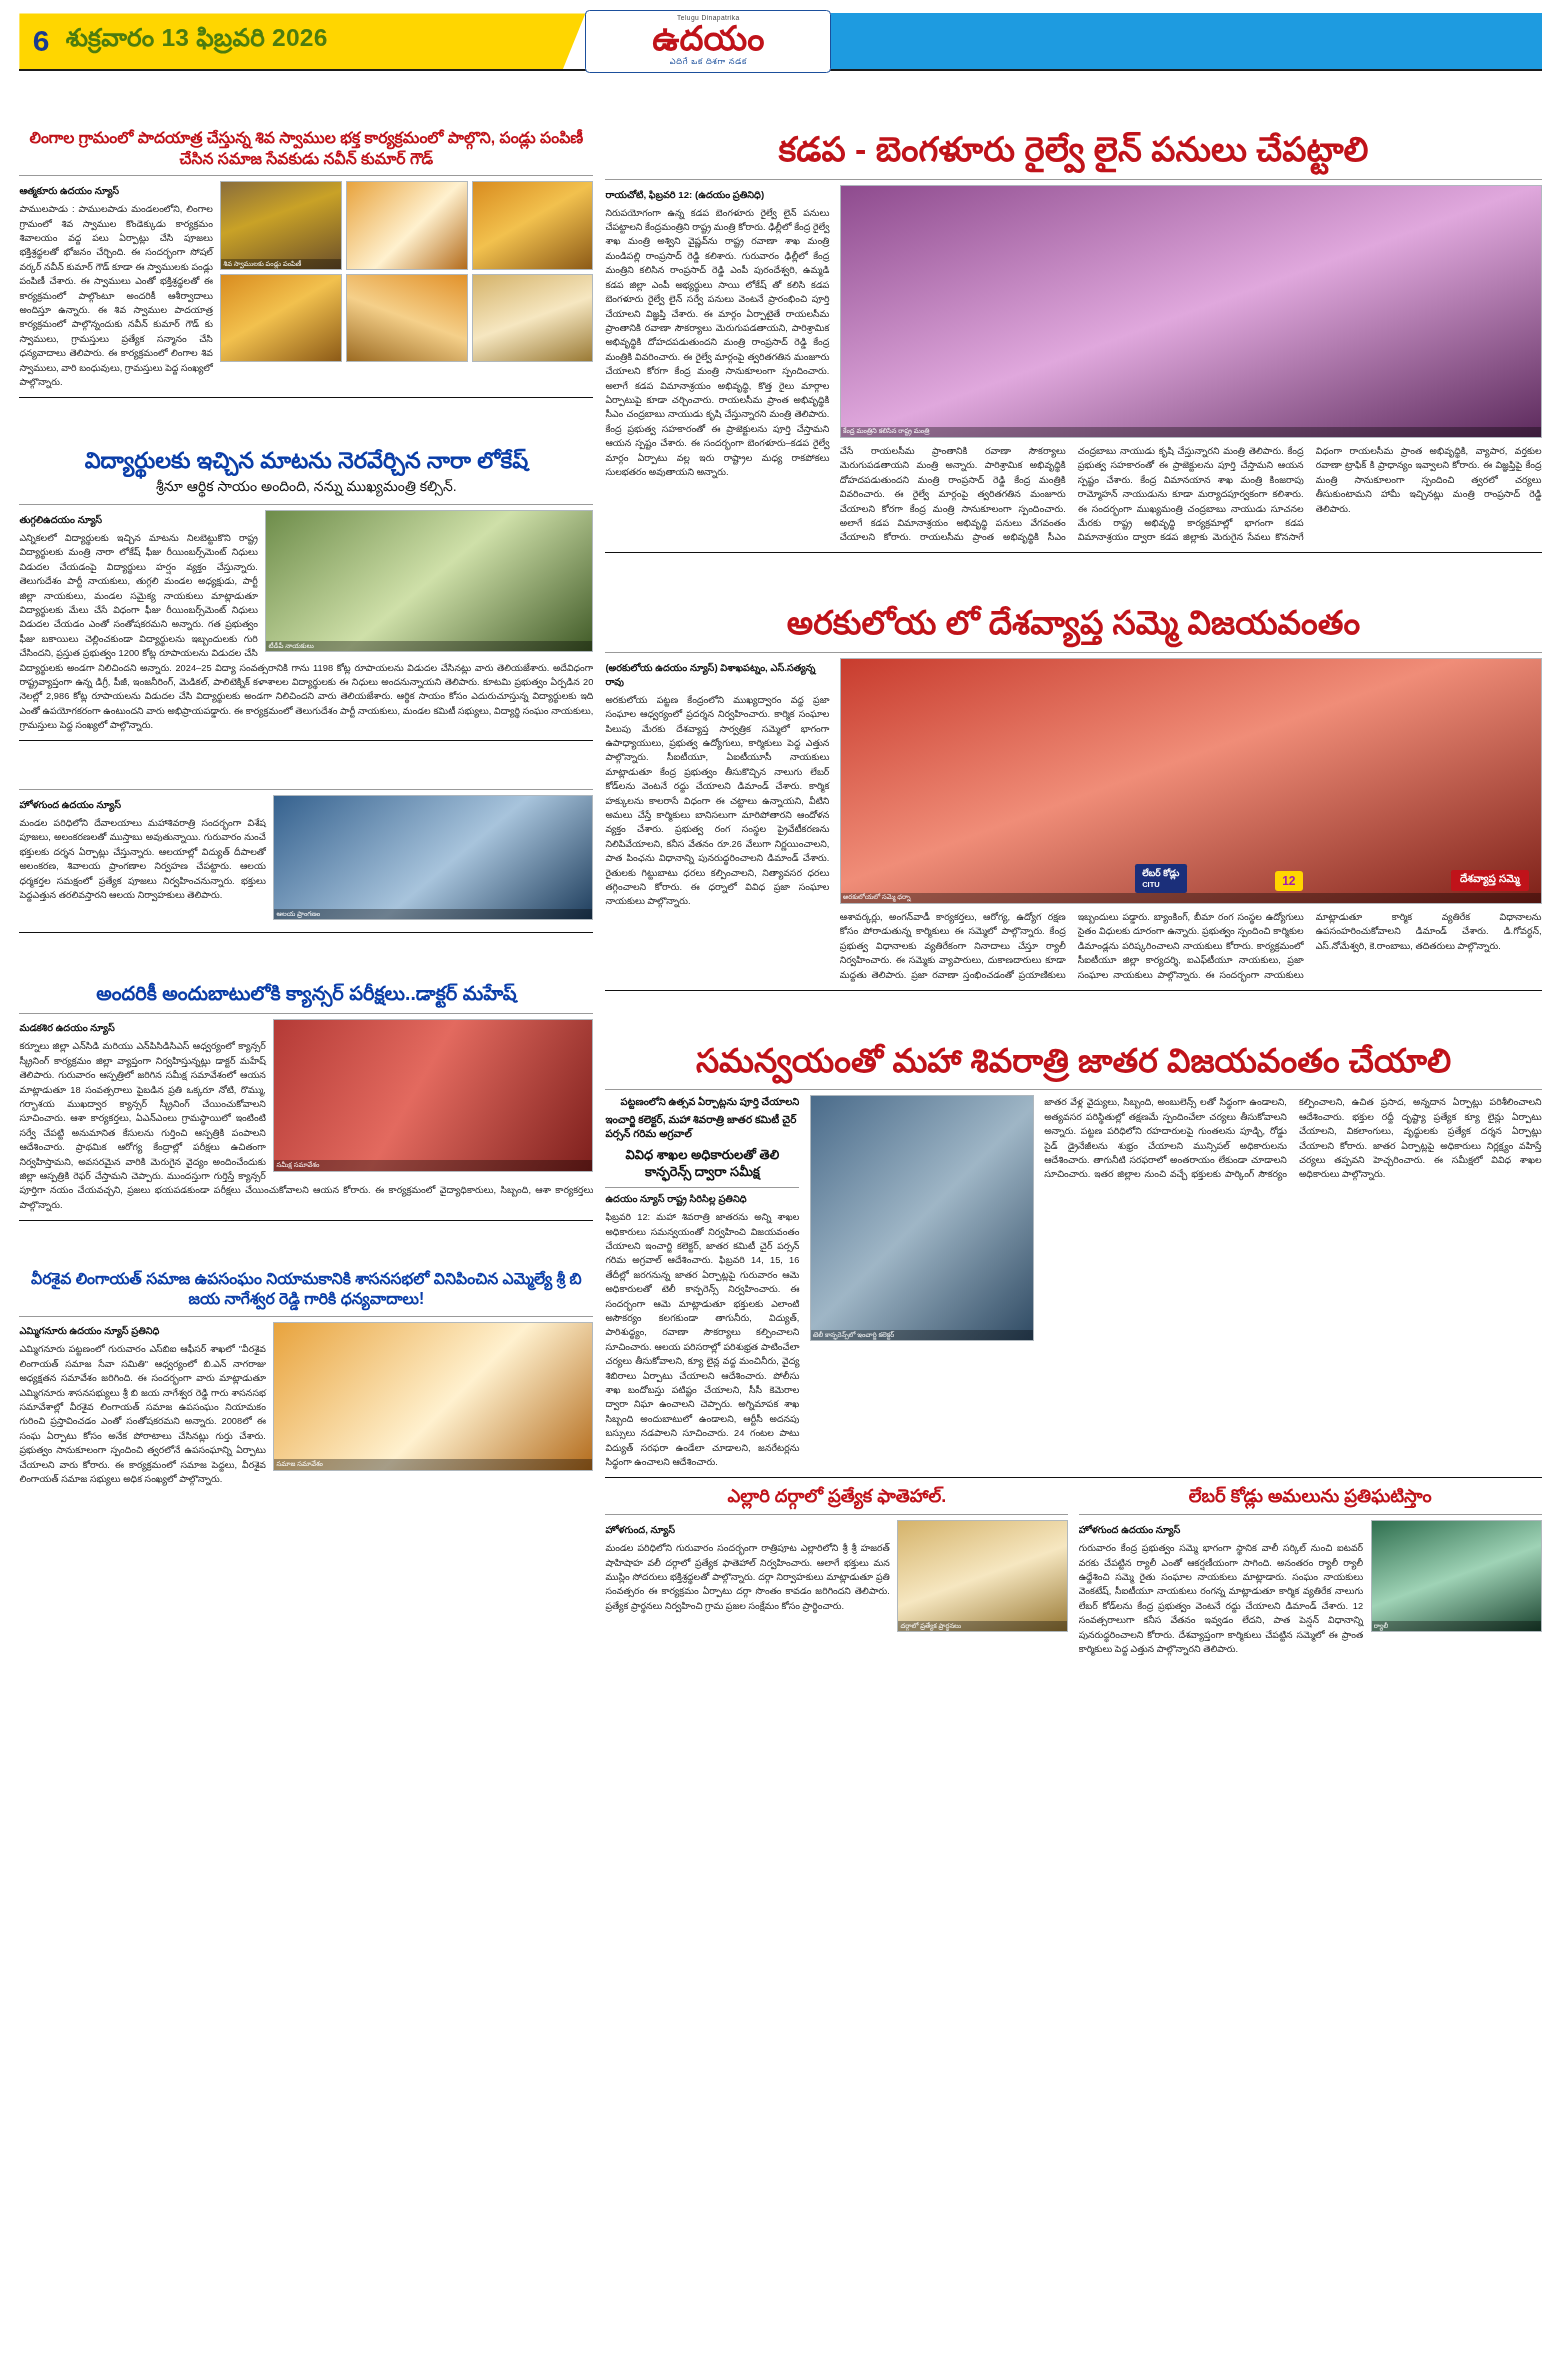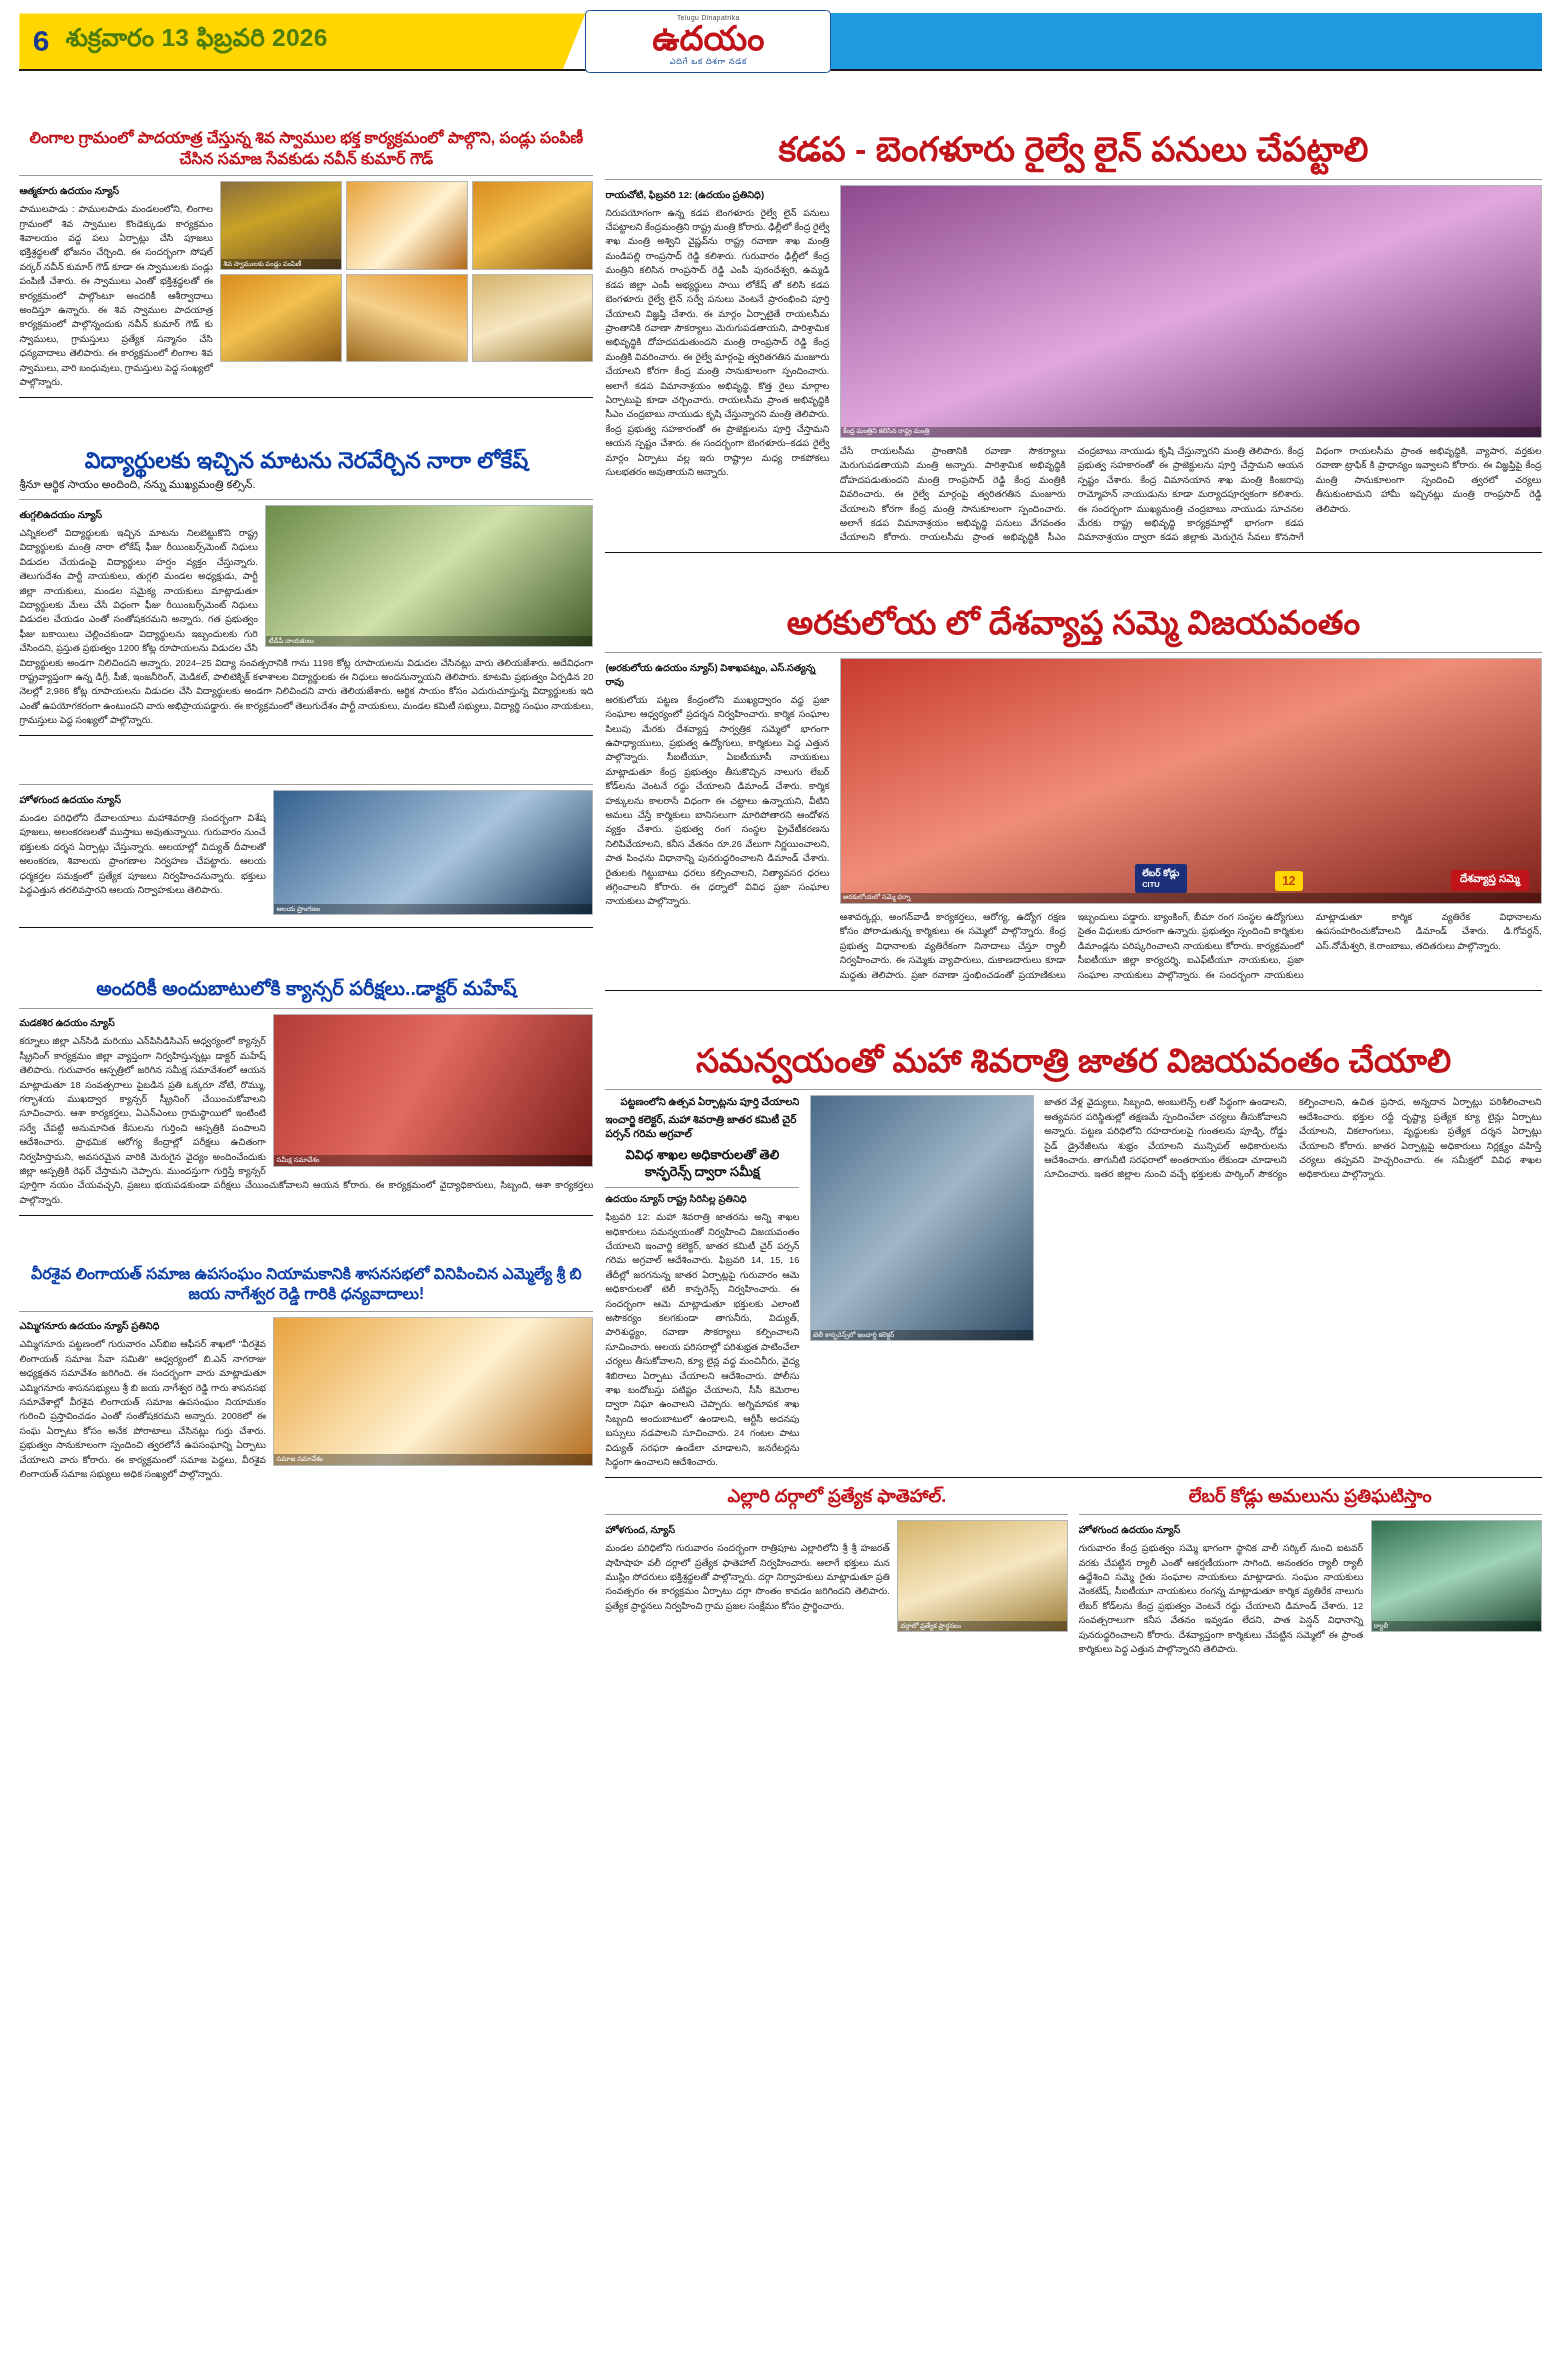--- a/index.html
+++ b/index.html
@@ -123,21 +123,22 @@
 
   .body-text {
     font-size:9.3px;
     line-height:1.55;
     text-align:justify;
     color:#1a1a1a;
     hyphens:auto;
     word-break:break-word;
   }
   .sub-italic {
-    font-size:11px;
+    font-size:14px;
+    text-align:center;
     color:#111;
     margin:3px 0 4.5px 0;
   }
 
   
   .photo {
     background:#cfd6dc;
     position:relative;
     overflow:hidden;
     border:0.7px solid #b0b8be;
@@ -322,21 +323,21 @@
           <div style="flex:0 0 224px;">
             <div class="byline">(అరకులోయ ఉదయం న్యూస్) విశాఖపట్నం, ఎస్.సత్యన్న రావు</div>
             <div class="body-text">అరకులోయ పట్టణ కేంద్రంలోని ముఖ్యద్వారం వద్ద ప్రజా సంఘాల ఆధ్వర్యంలో ప్రదర్శన నిర్వహించారు. కార్మిక సంఘాల పిలుపు మేరకు దేశవ్యాప్త సార్వత్రిక సమ్మెలో భాగంగా ఉపాధ్యాయులు, ప్రభుత్వ ఉద్యోగులు, కార్మికులు పెద్ద ఎత్తున పాల్గొన్నారు. సీఐటీయూ, ఏఐటీయూసీ నాయకులు మాట్లాడుతూ కేంద్ర ప్రభుత్వం తీసుకొచ్చిన నాలుగు లేబర్ కోడ్‌లను వెంటనే రద్దు చేయాలని డిమాండ్ చేశారు. కార్మిక హక్కులను కాలరాసే విధంగా ఈ చట్టాలు ఉన్నాయని, వీటిని అమలు చేస్తే కార్మికులు బానిసలుగా మారిపోతారని ఆందోళన వ్యక్తం చేశారు. ప్రభుత్వ రంగ సంస్థల ప్రైవేటీకరణను నిలిపివేయాలని, కనీస వేతనం రూ.26 వేలుగా నిర్ణయించాలని, పాత పింఛను విధానాన్ని పునరుద్ధరించాలని డిమాండ్ చేశారు. రైతులకు గిట్టుబాటు ధరలు కల్పించాలని, నిత్యావసర ధరలు తగ్గించాలని కోరారు. ఈ ధర్నాలో వివిధ ప్రజా సంఘాల నాయకులు పాల్గొన్నారు.</div>
           </div>
           <div style="flex:1 1 auto;">
             <div class="photo p11" style="height:246px; position:relative;">
               <div style="position:absolute; left:42%; bottom:10.4px; background:#1b2f7a; color:#fff; padding:3.7px 7.5px; font-size:9px; font-weight:bold; border-radius:2.2px;">
                 <span>లేబర్ కోడ్లు</span>
                 <div style="font-size:7.5px;">CITU</div>
               </div>
-              <div style="position:absolute; left:62%; bottom:12px; background:#ffd600; color:#c2410c; padding:3px 7.5px; font-size:12px; font-weight:bold; border-radius:3px;">12</div>
+              <div style="position:absolute; left:62%; bottom:12px; background:#ffd600; color:#a21caf; padding:3px 7.5px; font-size:12px; font-weight:bold; border-radius:3px;">12</div>
               <div style="position:absolute; right:12px; bottom:12px; background:#c0131a; color:#fff; padding:3.7px 9px; font-size:10.4px; font-weight:bold; border-radius:2.2px;">దేశవ్యాప్త సమ్మె</div>
               <span class="cap">అరకులోయలో సమ్మె ధర్నా</span>
             </div>
             <div class="body-text three-col-text" style="margin-top:6px;">ఆశావర్కర్లు, అంగన్‌వాడీ కార్యకర్తలు, ఆరోగ్య, ఉద్యోగ రక్షణ కోసం పోరాడుతున్న కార్మికులు ఈ సమ్మెలో పాల్గొన్నారు. కేంద్ర ప్రభుత్వ విధానాలకు వ్యతిరేకంగా నినాదాలు చేస్తూ ర్యాలీ నిర్వహించారు. ఈ సమ్మెకు వ్యాపారులు, దుకాణదారులు కూడా మద్దతు తెలిపారు. ప్రజా రవాణా స్తంభించడంతో ప్రయాణికులు ఇబ్బందులు పడ్డారు. బ్యాంకింగ్, బీమా రంగ సంస్థల ఉద్యోగులు సైతం విధులకు దూరంగా ఉన్నారు. ప్రభుత్వం స్పందించి కార్మికుల డిమాండ్లను పరిష్కరించాలని నాయకులు కోరారు. కార్యక్రమంలో సీఐటీయూ జిల్లా కార్యదర్శి, ఐఎఫ్‌టీయూ నాయకులు, ప్రజా సంఘాల నాయకులు పాల్గొన్నారు. ఈ సందర్భంగా నాయకులు మాట్లాడుతూ కార్మిక వ్యతిరేక విధానాలను ఉపసంహరించుకోవాలని డిమాండ్ చేశారు. డి.గోవర్ధన్, ఎస్.నోమేశ్వరి, కె.రాంబాబు, తదితరులు పాల్గొన్నారు.</div>
           </div>
         </div>
       </div>
 
       <hr class="rule">
 

